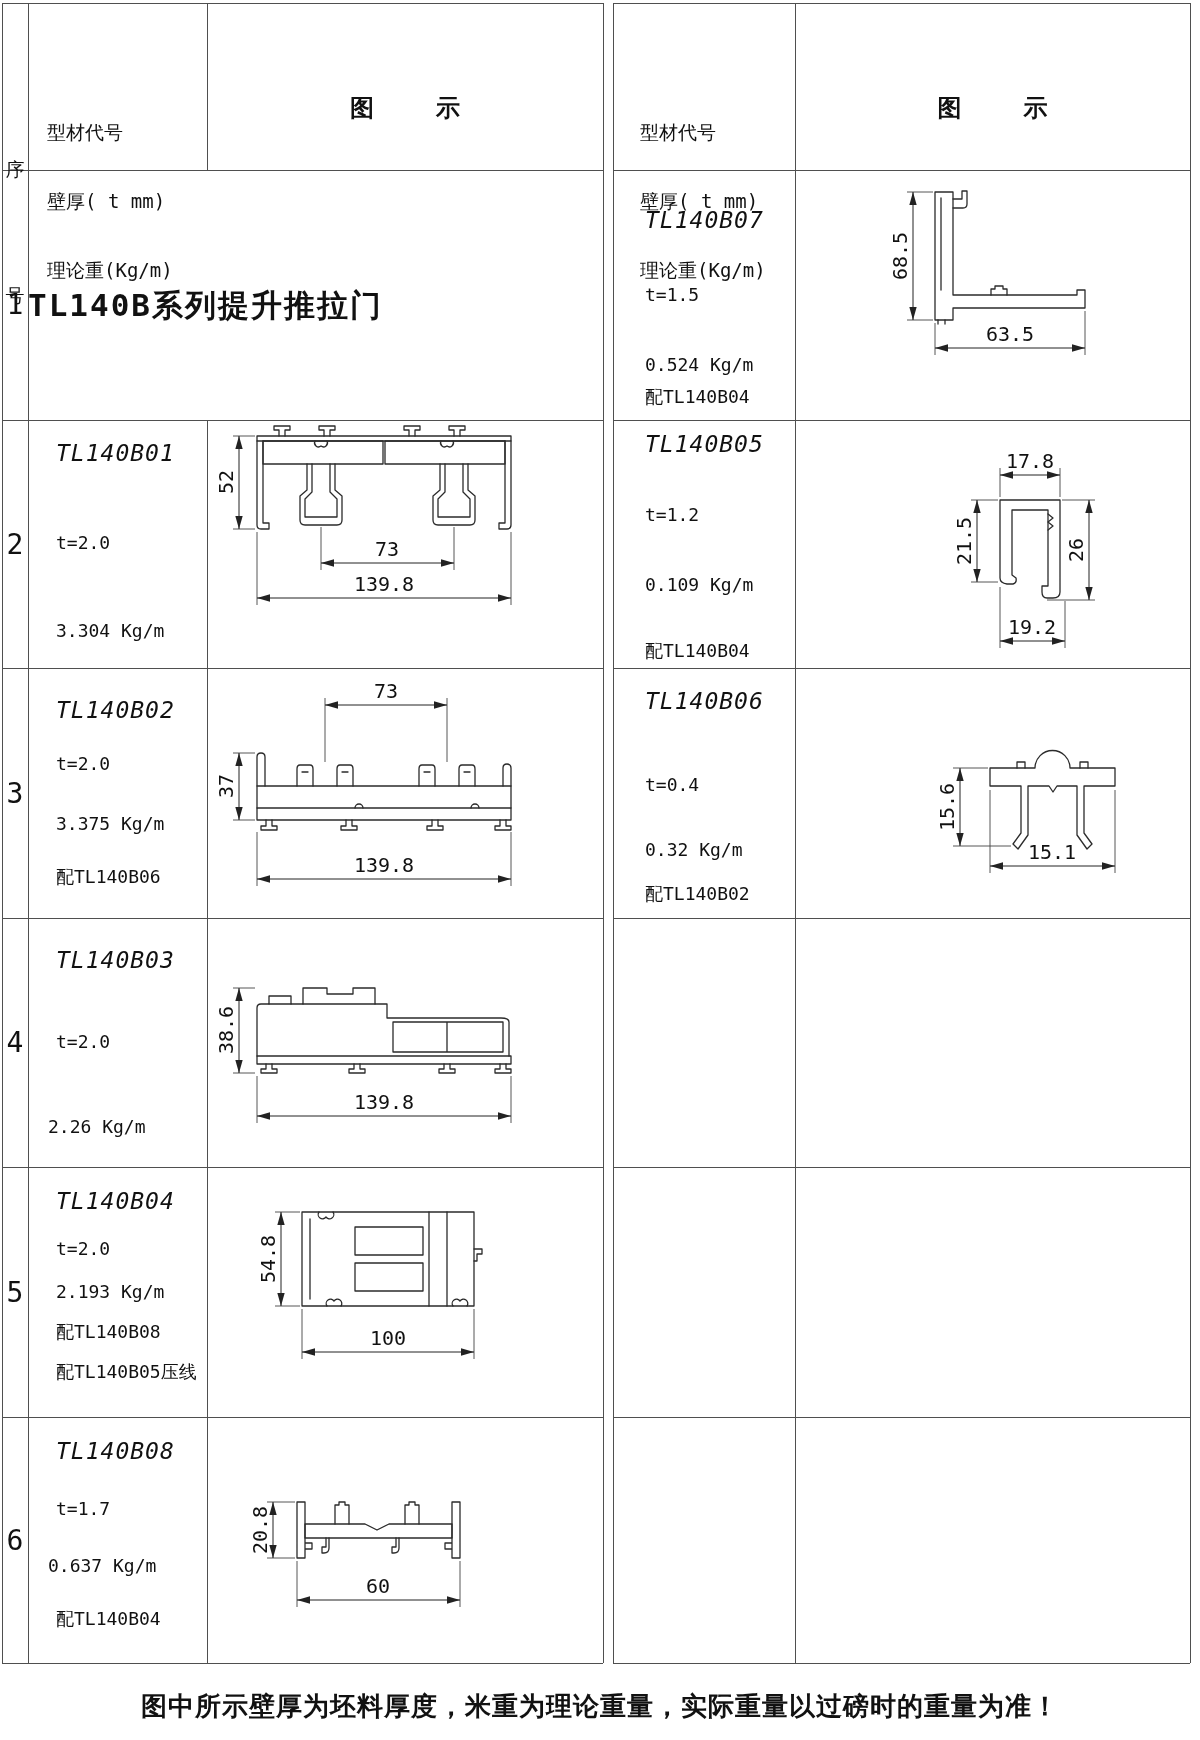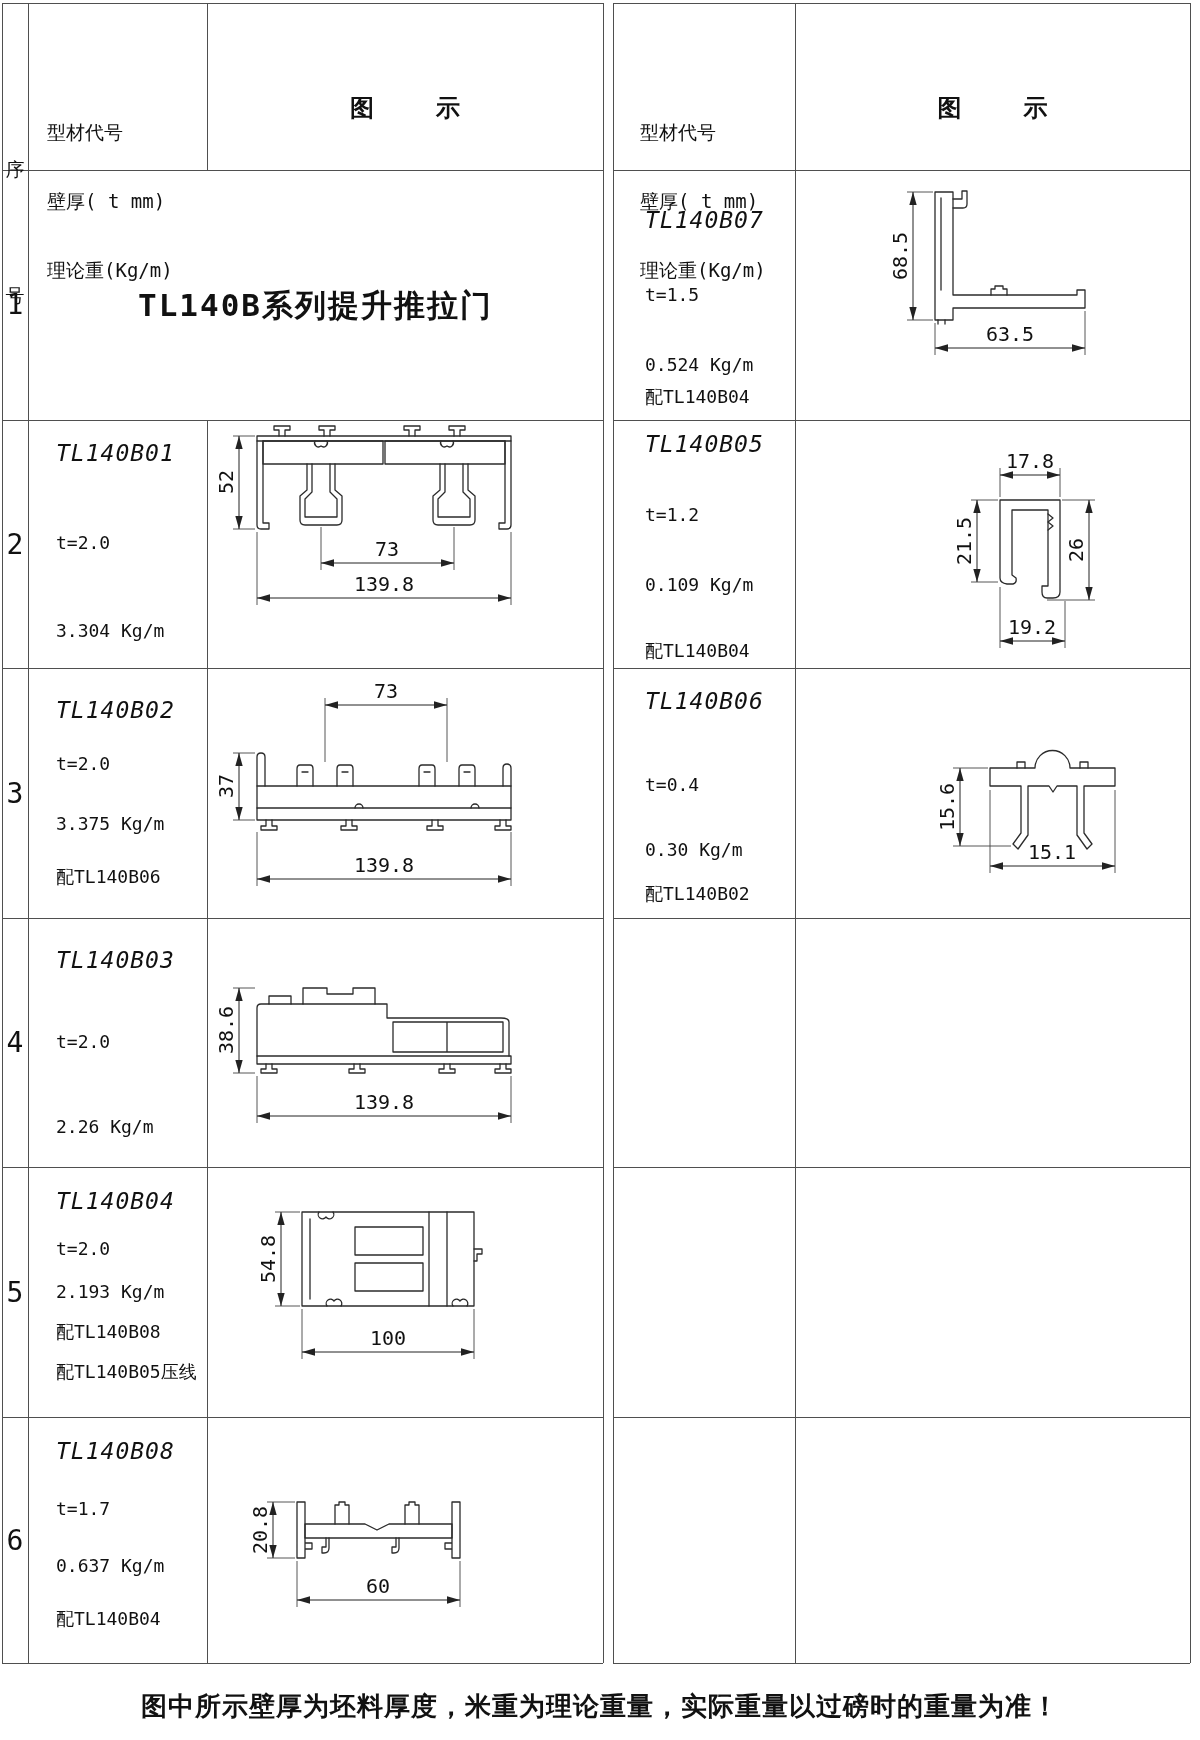--- a/index.html
+++ b/index.html
@@ -10,21 +10,21 @@
   }
   .vl,.hl{position:absolute;background:#4f4f4f;}
   .vl{width:1px;}
   .hl{height:1px;}
   .txt{position:absolute;white-space:pre;line-height:1.1;}
   .seqhdr{font-size:19px;width:26px;text-align:center;line-height:42px;}
   .hdrlines{font-size:19px;line-height:23px;}
   .tushi{position:absolute;display:flex;justify-content:center;gap:62px;
          font-size:24px;font-weight:bold;}
   .seq{font-size:28px;width:26px;text-align:center;}
-  .title{font-size:31px;font-weight:600;text-align:center;letter-spacing:2px;}
+  .title{font-size:31px;font-weight:600;text-align:left;letter-spacing:2px;}
   .code{font-size:23px;letter-spacing:1px;font-style:italic;}
   .info{font-size:18px;}
   .note{font-size:26px;font-weight:600;width:1200px;text-align:center;letter-spacing:1px;}
   svg{position:absolute;overflow:visible;}
   .pf{stroke:#2b2b2b;stroke-width:1.3;fill:none;stroke-linejoin:round;stroke-linecap:round;}
   .pfw{stroke:#2b2b2b;stroke-width:1.3;fill:#fff;stroke-linejoin:round;}
   .ext{stroke:#444;stroke-width:0.9;fill:none;}
   .dl{stroke:#222;stroke-width:1;fill:none;}
   .dt{font-size:20px;fill:#111;text-anchor:middle;
       font-family:"DejaVu Sans Mono","Liberation Mono",monospace;}
@@ -109,52 +109,52 @@
 </div>
 <div>
   <div class="txt code" style="left:56px;top:698px">TL140B02</div>
   <div class="txt info" style="left:56px;top:754px">t=2.0</div>
   <div class="txt info" style="left:56px;top:814px">3.375 Kg/m</div>
   <div class="txt info" style="left:56px;top:867px">配TL140B06</div>
 </div>
 <div>
   <div class="txt code" style="left:56px;top:948px">TL140B03</div>
   <div class="txt info" style="left:56px;top:1032px">t=2.0</div>
-  <div class="txt info" style="left:56px;top:1117px">2.26 Kg/m</div>
+  <div class="txt info" style="left:48px;top:1117px">2.26 Kg/m</div>
 </div>
 <div>
   <div class="txt code" style="left:56px;top:1189px">TL140B04</div>
   <div class="txt info" style="left:56px;top:1239px">t=2.0</div>
   <div class="txt info" style="left:56px;top:1282px">2.193 Kg/m</div>
   <div class="txt info" style="left:56px;top:1322px">配TL140B08</div>
   <div class="txt info" style="left:56px;top:1362px">配TL140B05压线</div>
 </div>
 <div>
   <div class="txt code" style="left:56px;top:1439px">TL140B08</div>
   <div class="txt info" style="left:56px;top:1499px">t=1.7</div>
-  <div class="txt info" style="left:56px;top:1556px">0.637 Kg/m</div>
+  <div class="txt info" style="left:48px;top:1556px">0.637 Kg/m</div>
   <div class="txt info" style="left:56px;top:1609px">配TL140B04</div>
 </div>
 
 <div>
   <div class="txt code" style="left:645px;top:208px">TL140B07</div>
   <div class="txt info" style="left:645px;top:285px">t=1.5</div>
   <div class="txt info" style="left:645px;top:355px">0.524 Kg/m</div>
   <div class="txt info" style="left:645px;top:387px">配TL140B04</div>
 </div>
 <div>
   <div class="txt code" style="left:645px;top:432px">TL140B05</div>
   <div class="txt info" style="left:645px;top:505px">t=1.2</div>
   <div class="txt info" style="left:645px;top:575px">0.109 Kg/m</div>
   <div class="txt info" style="left:645px;top:641px">配TL140B04</div>
 </div>
 <div>
   <div class="txt code" style="left:645px;top:689px">TL140B06</div>
   <div class="txt info" style="left:645px;top:775px">t=0.4</div>
-  <div class="txt info" style="left:645px;top:840px">0.30 Kg/m</div>
+  <div class="txt info" style="left:645px;top:840px">0.32 Kg/m</div>
   <div class="txt info" style="left:645px;top:884px">配TL140B02</div>
 </div>
 
 <svg style="left:795px;top:170px" width="395" height="250" viewBox="0 0 395 250">
   <path class="pf" d="M140,22 H158 V125 H282 V120 H290 V138 H158 V150 H140 Z"></path>
   <path class="pf" d="M158,29 h9 v-8 h5 v13 q0,4 -4,4 h-10"></path>
   <path class="pf" d="M196,125 v-6 h4 v-3 h8 v3 h4 v6"></path>
   <path class="pf" d="M146,28 V120"></path>
   <path class="pf" d="M143,150 V154 M150,150 V154"></path>
   <path class="ext" d="M138,22 H112 M138,150 H112"></path>

